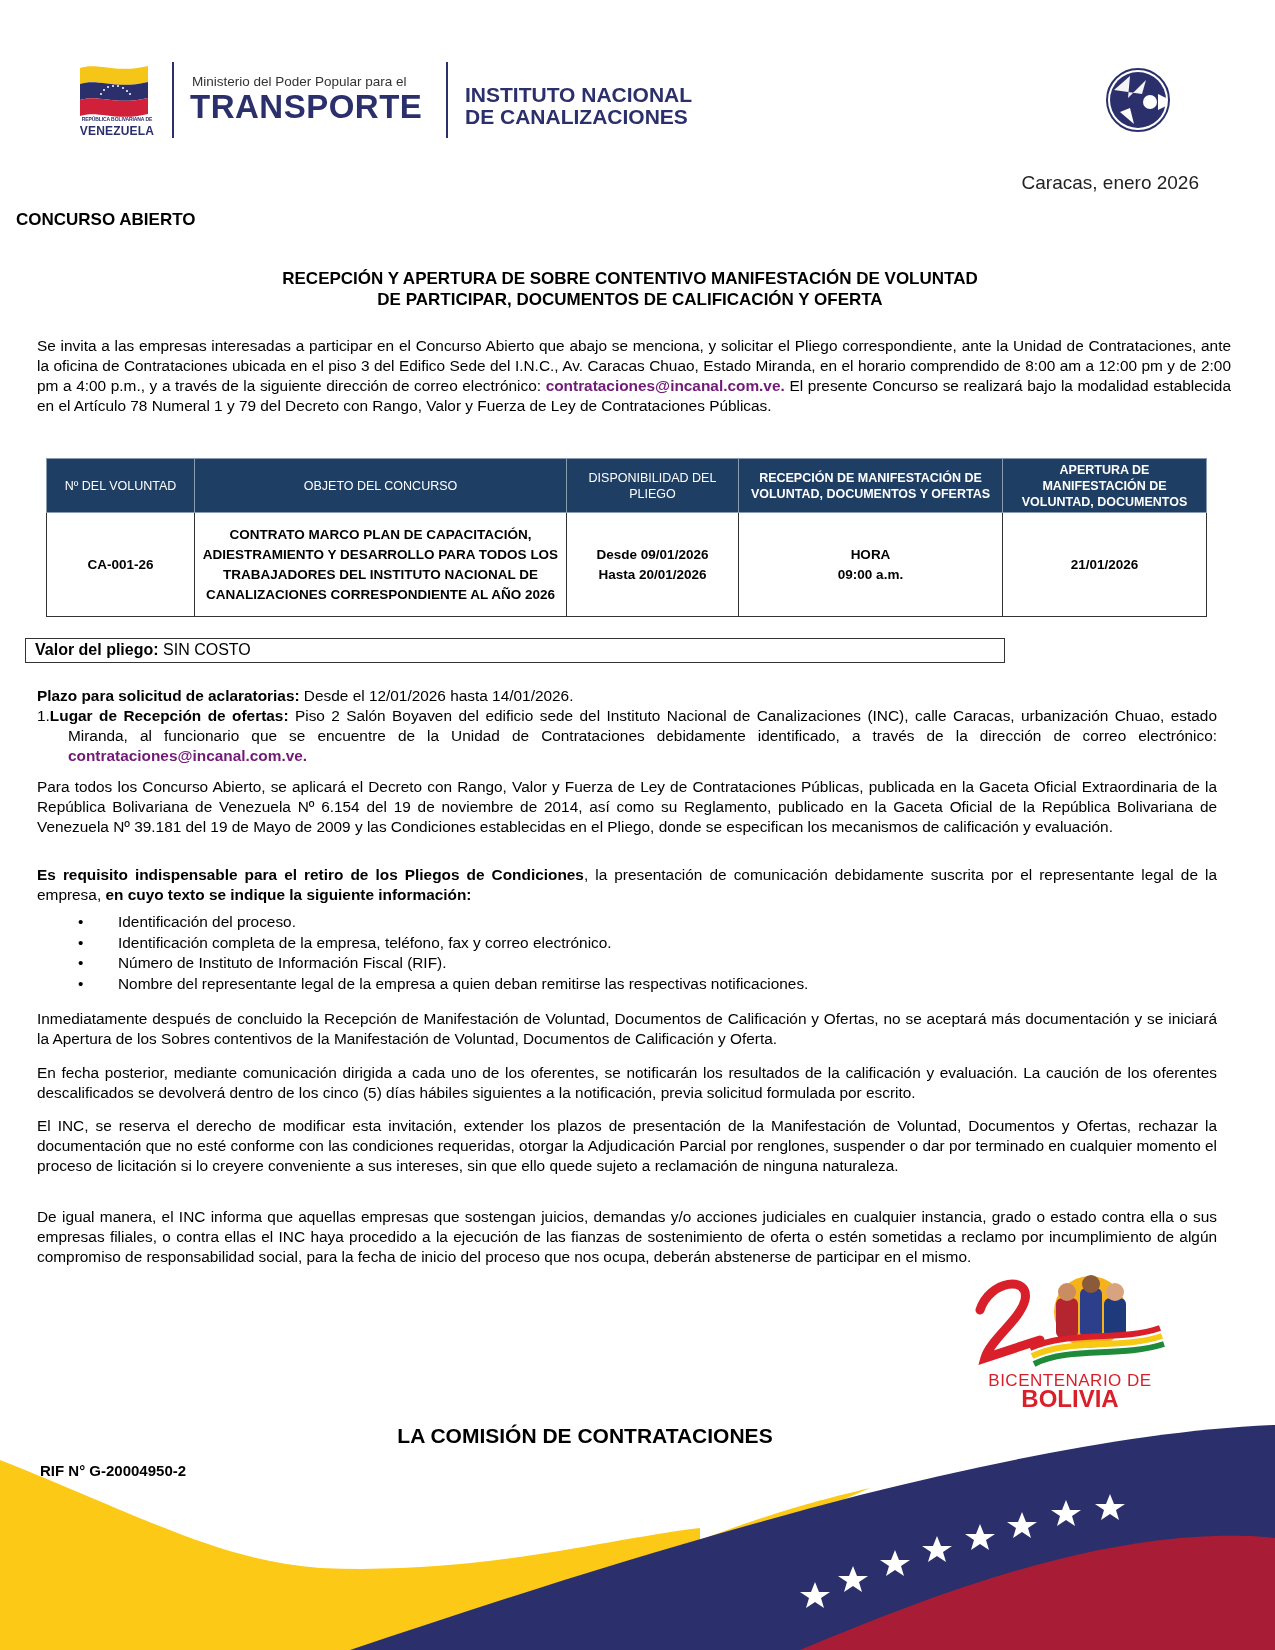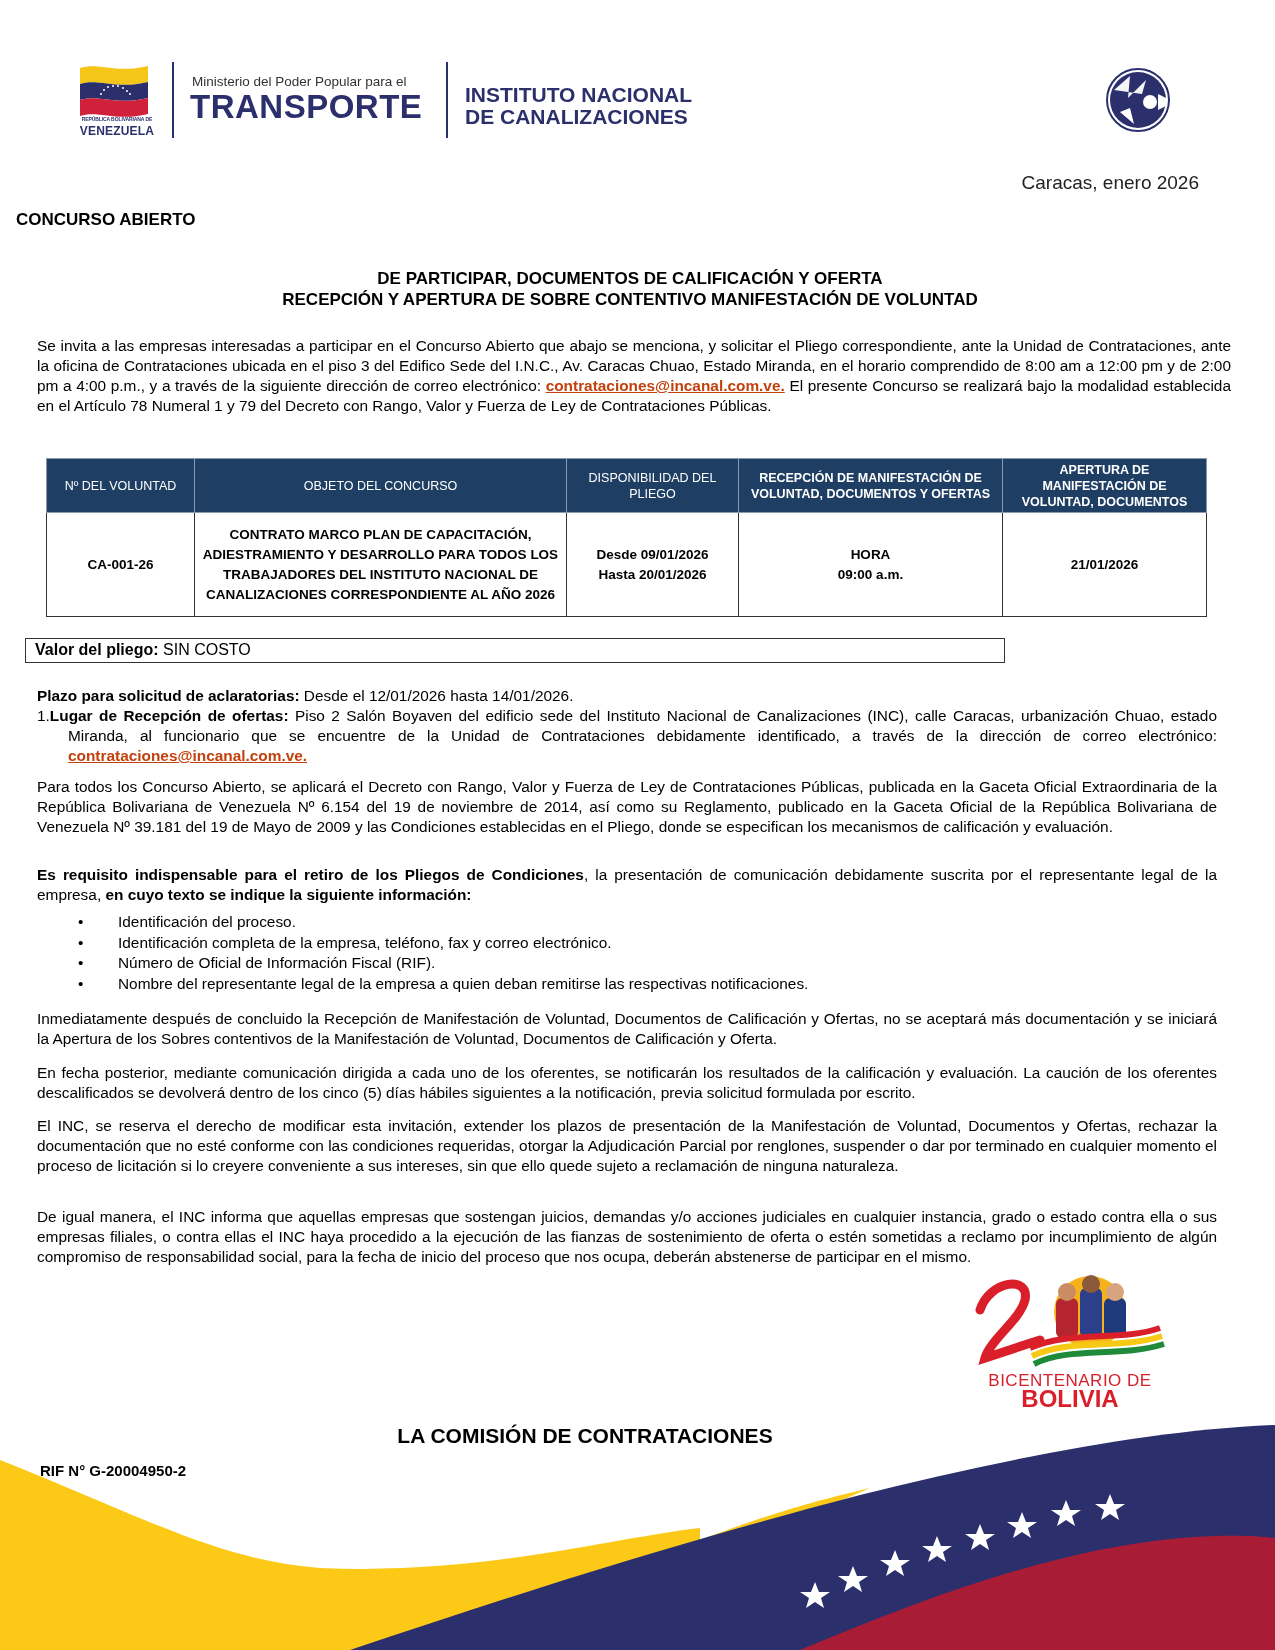--- a/index.html
+++ b/index.html
@@ -18,21 +18,21 @@
   .inc-text { position: absolute; left: 465px; top: 84px; font-size: 21px; font-weight: bold; color: #2b2f6b; line-height: 22px; white-space: nowrap; }
   .inc-logo { position: absolute; left: 1106px; top: 68px; width: 64px; height: 64px; }
 
   .date-line { position: absolute; right: 76px; top: 172px; font-size: 19px; color: #222; }
 
   
   .title-1 { position: absolute; left: 16px; width: 1236px; top: 210px; text-align: left; font-size: 17px; font-weight: bold; }
   .title-2 { position: absolute; left: 200px; width: 860px; top: 268px; text-align: center; font-size: 17px; font-weight: bold; line-height: 21px; }
 
   .p { position: absolute; text-align: justify; font-size: 15.4px; line-height: 20px; }
-  .link { color: #c2410c; font-weight: bold; text-decoration: underline; }
+  .link { color: #701a75; font-weight: bold; }
 
   
   .tbl { position: absolute; left: 46px; top: 458px; width: 1160px; border-collapse: collapse; table-layout: fixed; }
   .tbl th { background: #1f3e63; color: #fff; font-size: 12.5px; font-weight: bold; text-align: center; border: 1px solid #8a9ab0; height: 54px; line-height: 16px; padding: 0 4px; }
   .tbl th.cond { font-weight: normal; }
   .tbl td { border: 1.5px solid #333; font-size: 13.5px; font-weight: bold; text-align: center; line-height: 20px; height: 104px; padding: 0 4px; }
 
   .valor-box { position: absolute; left: 25px; top: 638px; width: 980px; height: 25px; border: 1.5px solid #333; font-size: 16px; padding: 2px 9px; }
 
   .bullets { position: absolute; left: 78px; top: 912px; list-style: none; font-size: 15.4px; line-height: 20.5px; }
@@ -83,22 +83,22 @@
     <path d="M14 44 L 28 56 L 24 40 Z" fill="#fff"></path>
     <circle cx="44" cy="34" r="7" fill="#fff"></circle>
     <path d="M52 26 L 60 30 L 60 38 L 52 42 Z" fill="#fff"></path>
   </svg>
 </div>
 
 <div class="date-line">Caracas, enero 2026</div>
 
 <div class="title-1">CONCURSO ABIERTO</div>
 <div class="title-2">
+  <div>RECEPCIÓN Y APERTURA DE SOBRE CONTENTIVO MANIFESTACIÓN DE VOLUNTAD</div>
   <div>DE PARTICIPAR, DOCUMENTOS DE CALIFICACIÓN Y OFERTA</div>
-  <div>RECEPCIÓN Y APERTURA DE SOBRE CONTENTIVO MANIFESTACIÓN DE VOLUNTAD</div>
 </div>
 
 <div class="p" style="left:37px; top:336px; width:1194px;">
   <span>Se invita a las empresas interesadas a participar en el Concurso Abierto que abajo se menciona, y solicitar el Pliego correspondiente, ante la Unidad de Contrataciones, ante la oficina de Contrataciones ubicada en el piso 3 del Edifico Sede del I.N.C., Av. Caracas Chuao, Estado Miranda, en el horario comprendido de 8:00 am a 12:00 pm y de 2:00 pm a 4:00 p.m., y  a través de la siguiente dirección de correo electrónico: </span><a class="link">contrataciones@incanal.com.ve.</a><span> El presente Concurso se realizará bajo la modalidad establecida en el Artículo 78 Numeral 1 y 79 del Decreto con Rango, Valor y Fuerza de Ley de Contrataciones Públicas.</span>
 </div>
 
 <table class="tbl">
   <colgroup>
     <col style="width:148px">
       <col style="width:372px">
@@ -146,21 +146,21 @@
 
 <div class="p" style="left:37px; top:777px; width:1180px;">Para todos los Concurso Abierto, se aplicará el Decreto con Rango, Valor y Fuerza de Ley de Contrataciones Públicas, publicada en la Gaceta Oficial Extraordinaria de la República Bolivariana de Venezuela Nº 6.154 del 19 de noviembre de 2014, así como su Reglamento, publicado en la Gaceta Oficial de la República Bolivariana de Venezuela Nº 39.181 del 19 de Mayo de 2009 y las Condiciones establecidas en el Pliego, donde se especifican los mecanismos de calificación y evaluación.</div>
 
 <div class="p" style="left:37px; top:865px; width:1180px;">
   <b>Es requisito indispensable para el retiro de los Pliegos de Condiciones</b><span>, la presentación de comunicación debidamente suscrita por el representante legal de la empresa, </span><b>en cuyo texto se indique la siguiente información:</b>
 </div>
 
 <ul class="bullets">
   <li>Identificación del proceso.</li>
   <li>Identificación completa de la empresa, teléfono, fax y correo electrónico.</li>
-  <li>Número de Oficial de Información Fiscal (RIF).</li>
+  <li>Número de Instituto de Información Fiscal (RIF).</li>
   <li>Nombre del representante legal de la empresa a quien deban remitirse las respectivas notificaciones.</li>
 </ul>
 
 <div class="p" style="left:37px; top:1009px; width:1180px;">Inmediatamente después de concluido la Recepción de Manifestación de Voluntad, Documentos de Calificación y Ofertas, no se aceptará más documentación y se iniciará la Apertura de los Sobres contentivos de la Manifestación de Voluntad, Documentos de Calificación y Oferta.</div>
 <div class="p" style="left:37px; top:1063px; width:1180px;">En fecha posterior, mediante comunicación dirigida a cada uno de los oferentes, se notificarán los resultados de la calificación y evaluación. La caución de los oferentes descalificados se devolverá dentro de los cinco (5) días hábiles siguientes a la notificación, previa solicitud formulada por escrito.</div>
 <div class="p" style="left:37px; top:1116px; width:1180px;">El INC, se reserva el derecho de modificar esta invitación, extender los plazos de presentación de la Manifestación de Voluntad, Documentos y Ofertas, rechazar la documentación que no esté conforme con las condiciones requeridas, otorgar la Adjudicación Parcial por renglones, suspender o dar por terminado en cualquier momento el proceso de licitación si lo creyere conveniente a sus intereses, sin que ello quede sujeto a reclamación de ninguna naturaleza.</div>
 <div class="p" style="left:37px; top:1207px; width:1180px;">De igual manera, el INC informa que aquellas empresas que sostengan juicios, demandas y/o acciones judiciales en cualquier instancia, grado o estado contra ella o sus empresas filiales, o contra ellas el INC haya procedido a la ejecución de las fianzas de sostenimiento de oferta o estén sometidas a reclamo por incumplimiento de algún compromiso de responsabilidad social, para la fecha de inicio del proceso que nos ocupa, deberán abstenerse de participar en el mismo.</div>
 
 <div class="bol-logo">
   <svg width="200" height="100" viewBox="0 0 200 100">

